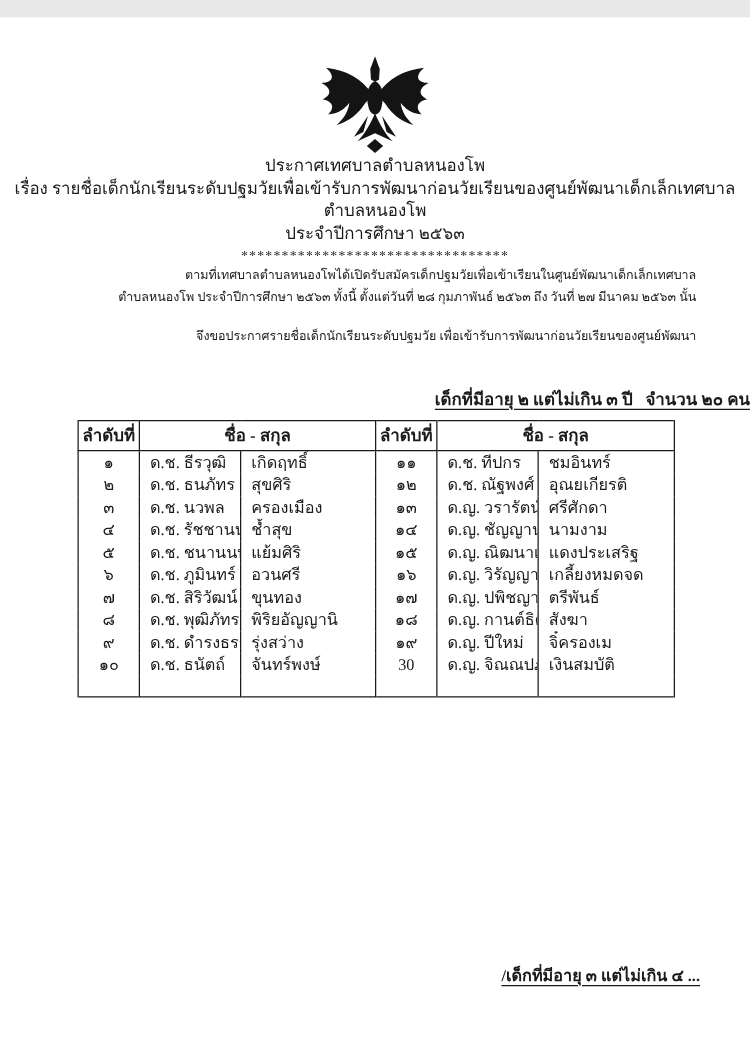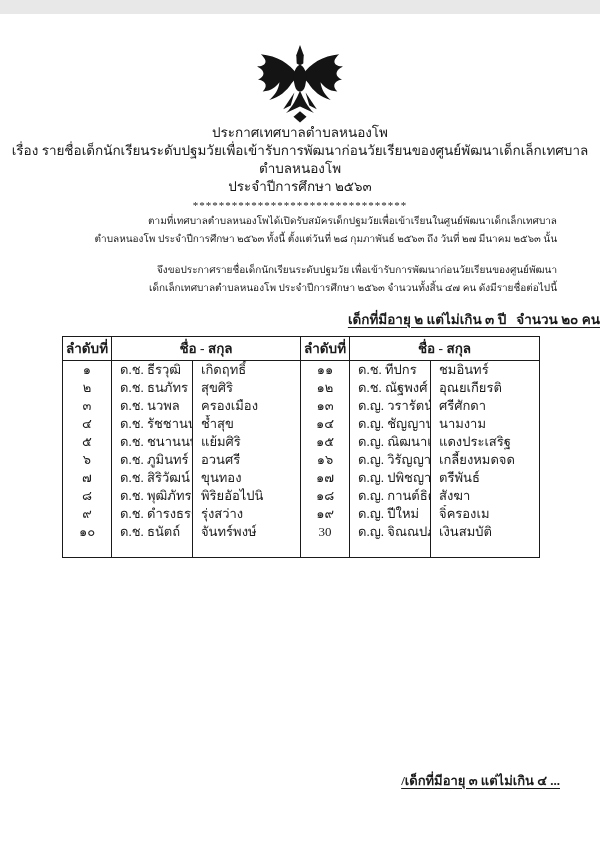--- a/index.html
+++ b/index.html
@@ -98,21 +98,20 @@
     <div class="star-divider">*********************************</div>
   </div>
 
   <div class="body-block">
     <div class="para">
       <div class="line-indent">ตามที่เทศบาลตำบลหนองโพได้เปิดรับสมัครเด็กปฐมวัยเพื่อเข้าเรียนในศูนย์พัฒนาเด็กเล็กเทศบาล</div>
       <div>ตำบลหนองโพ ประจำปีการศึกษา ๒๕๖๓ ทั้งนี้ ตั้งแต่วันที่ ๒๘ กุมภาพันธ์ ๒๕๖๓ ถึง วันที่ ๒๗ มีนาคม ๒๕๖๓ นั้น</div>
     </div>
     <div class="para">
       <div class="line-indent">จึงขอประกาศรายชื่อเด็กนักเรียนระดับปฐมวัย เพื่อเข้ารับการพัฒนาก่อนวัยเรียนของศูนย์พัฒนา</div>
-      <div>เด็กเล็กเทศบาลตำบลหนองโพ ประจำปีการศึกษา ๒๕๖๓ จำนวนทั้งสิ้น ๔๗ คน ดังมีรายชื่อต่อไปนี้</div>
     </div>
   </div>
 
   <div class="section-heading"><span>เด็กที่มีอายุ ๒ แต่ไม่เกิน ๓ ปี   จำนวน ๒๐ คน</span></div>
 
   <table class="roster">
     <colgroup>
       <col style="width:49px">
         <col style="width:81px">
         <col style="width:108px">
@@ -179,21 +178,21 @@
       <td class="no">๗</td>
       <td>ด.ช. สิริวัฒน์</td>
       <td>ขุนทอง</td>
       <td class="no">๑๗</td>
       <td>ด.ญ. ปพิชญา</td>
       <td>ตรีพันธ์</td>
     </tr>
     <tr>
       <td class="no">๘</td>
       <td>ด.ช. พุฒิภัทร</td>
-      <td>พิริยอัอไปนิ</td>
+      <td>พิริยอัญญานิ</td>
       <td class="no">๑๘</td>
       <td>ด.ญ. กานต์ธิดา</td>
       <td>สังฆา</td>
     </tr>
     <tr>
       <td class="no">๙</td>
       <td>ด.ช. ดำรงธรรม</td>
       <td>รุ่งสว่าง</td>
       <td class="no">๑๙</td>
       <td>ด.ญ. ปีใหม่</td>

